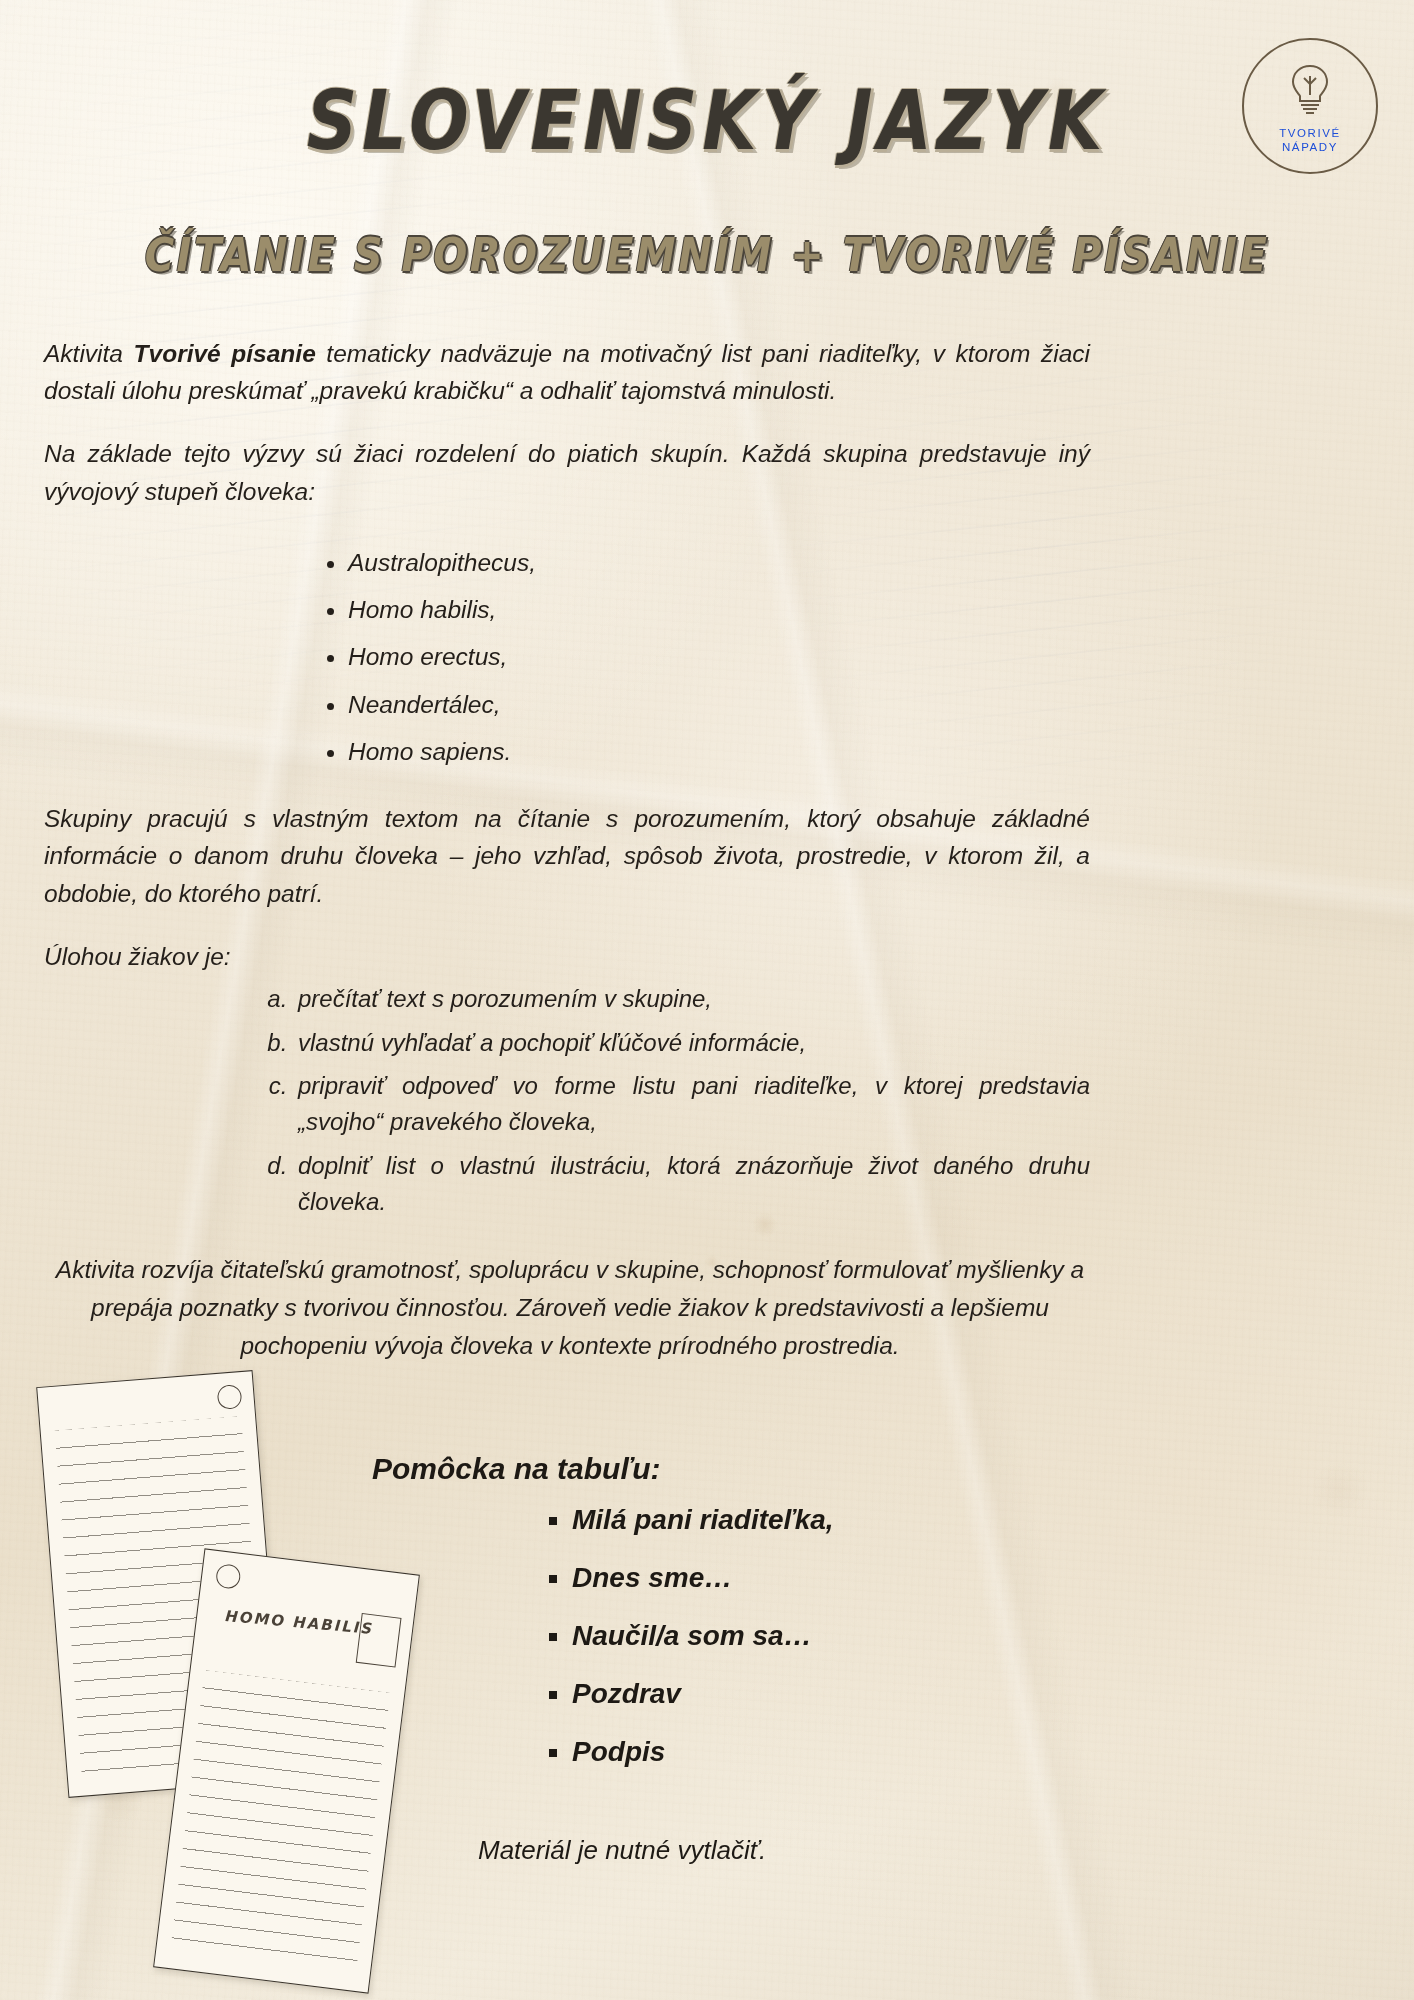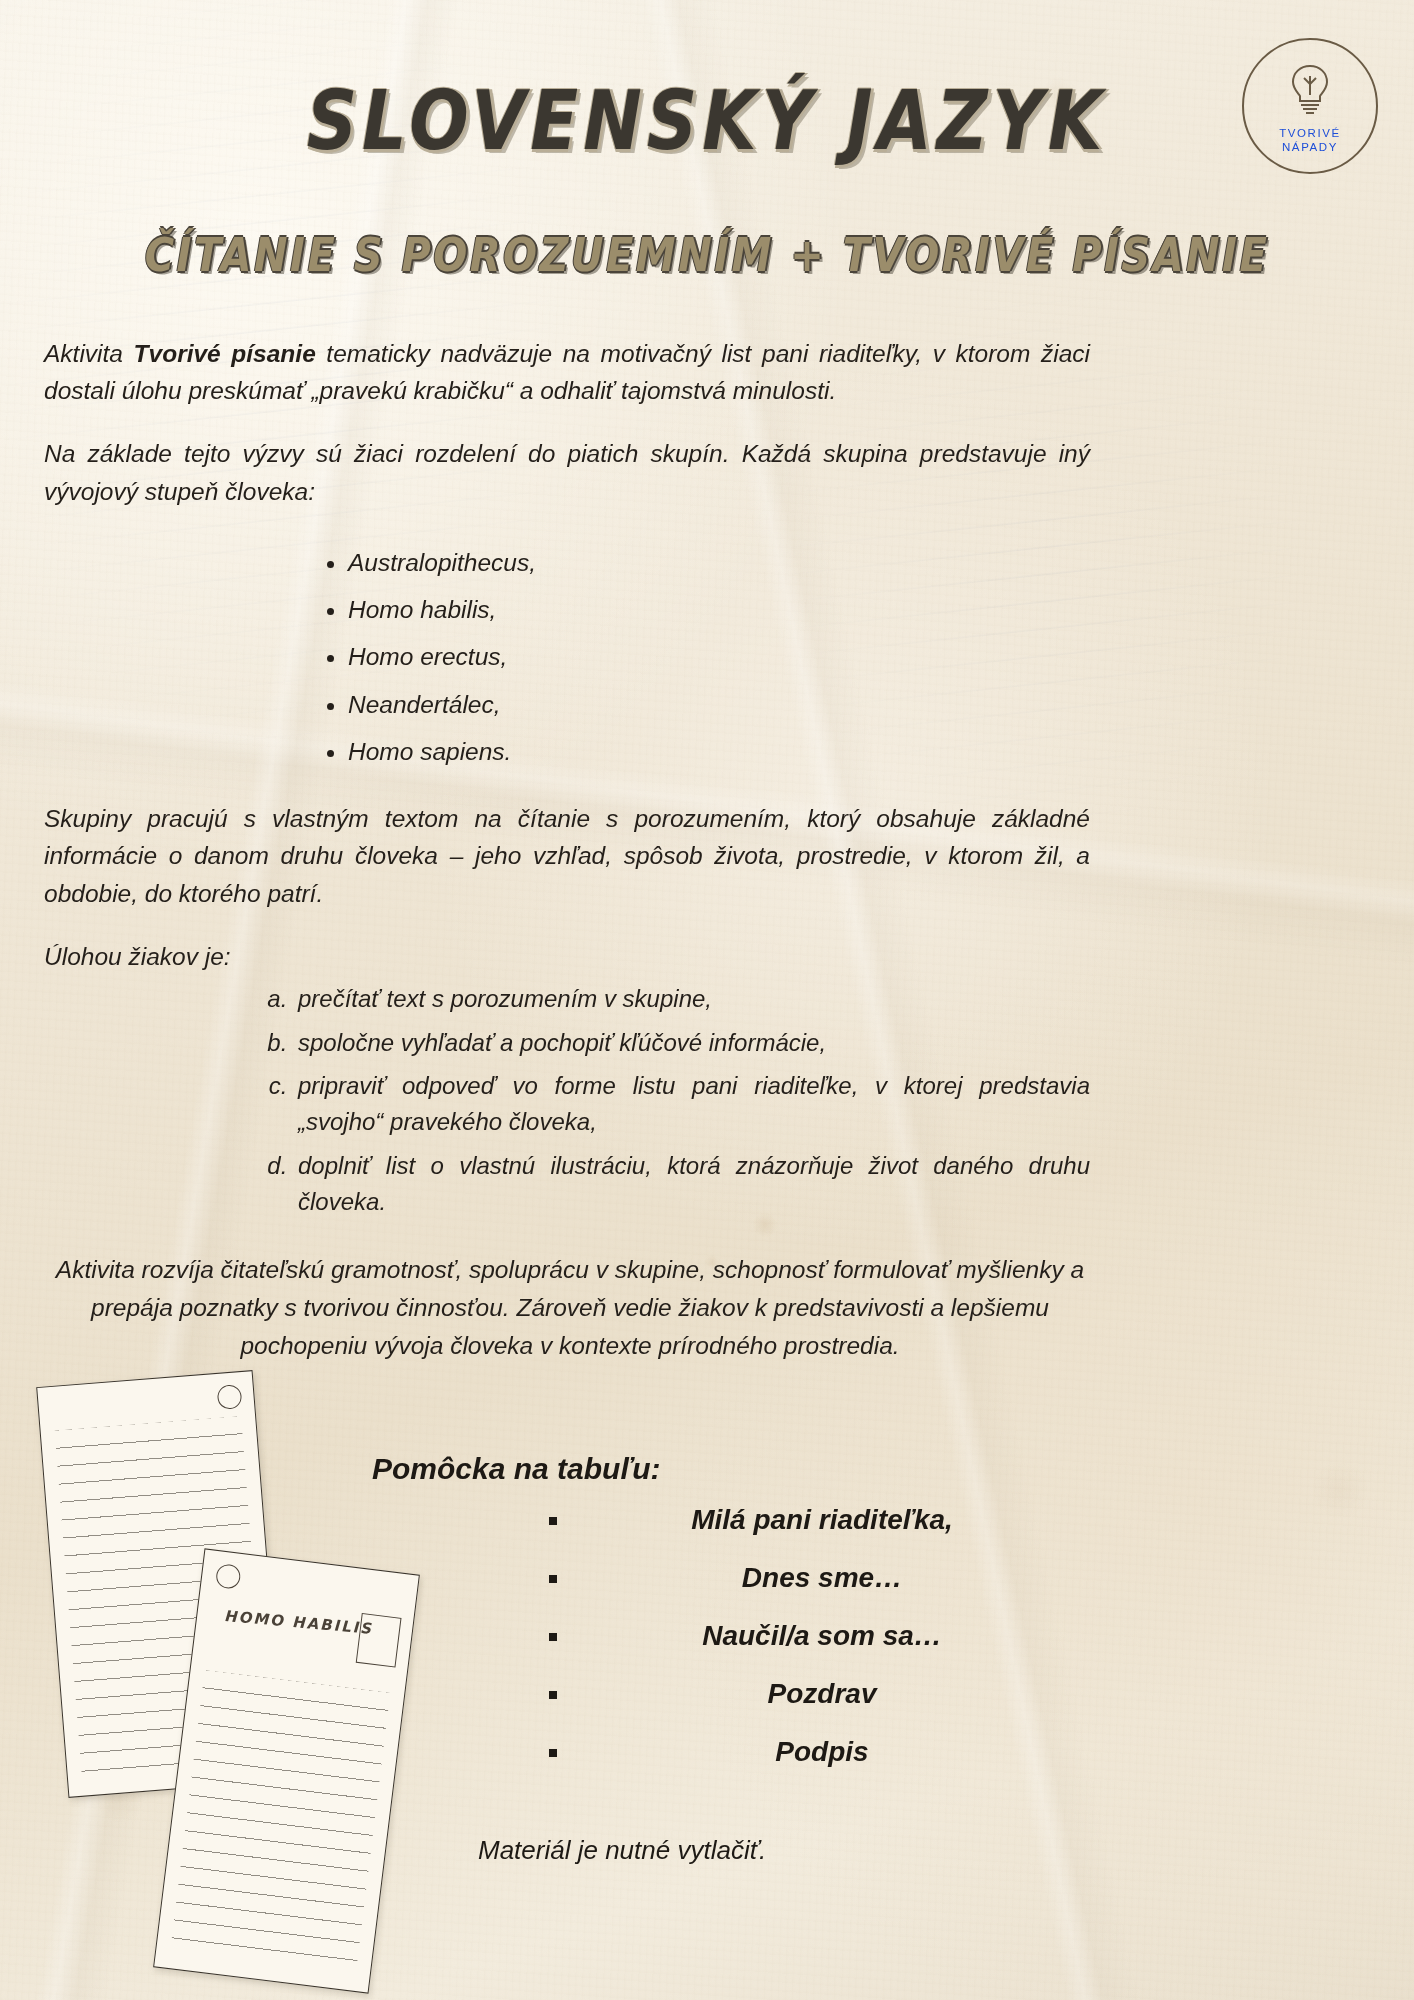--- a/index.html
+++ b/index.html
@@ -191,21 +191,20 @@
   .aid-title {
     font-size: 30px;
     font-weight: bold;
     font-style: italic;
     margin-bottom: 18px;
   }
   ul.aid-list {
     list-style: square;
     margin: 0;
     padding-left: 200px;
-    text-align: center;
   }
   ul.aid-list li {
     font-size: 28px;
     font-weight: bold;
     font-style: italic;
     margin-bottom: 26px;
   }
   .print-note {
     position: absolute;
     left: 478px;
@@ -314,21 +313,21 @@
       <li>Neandertálec,</li>
       <li>Homo sapiens.</li>
     </ul>
 
     <p class="p">Skupiny pracujú s vlastným textom na čítanie s porozumením, ktorý obsahuje základné informácie o danom druhu človeka – jeho vzhľad, spôsob života, prostredie, v ktorom žil, a obdobie, do ktorého patrí.</p>
 
     <p class="p" style="margin-bottom:6px">Úlohou žiakov je:</p>
 
     <ol class="tasks">
       <li>prečítať text s porozumením v skupine,</li>
-      <li>spoločne vyhľadať a pochopiť kľúčové informácie,</li>
+      <li>vlastnú vyhľadať a pochopiť kľúčové informácie,</li>
       <li>pripraviť odpoveď vo forme listu pani riaditeľke, v ktorej predstavia „svojho“ pravekého človeka,</li>
       <li>doplniť list o vlastnú ilustráciu, ktorá znázorňuje život daného druhu človeka.</li>
     </ol>
 
     <p class="p-closing">Aktivita rozvíja čitateľskú gramotnosť, spoluprácu v skupine, schopnosť formulovať myšlienky a prepája poznatky s tvorivou činnosťou. Zároveň vedie žiakov k predstavivosti a lepšiemu pochopeniu vývoja človeka v kontexte prírodného prostredia.</p>
   </div>
 
   <div class="sheet sheet-back">
     <div class="sheet-badge" style="right:12px; top:12px;"></div>
     <div class="lines"></div>

